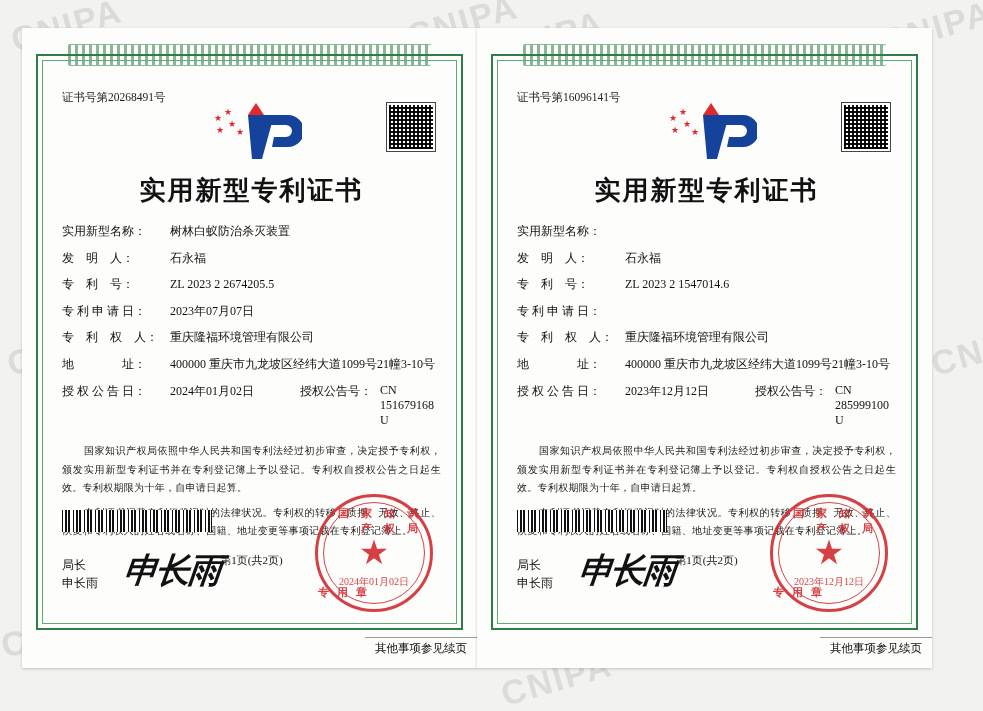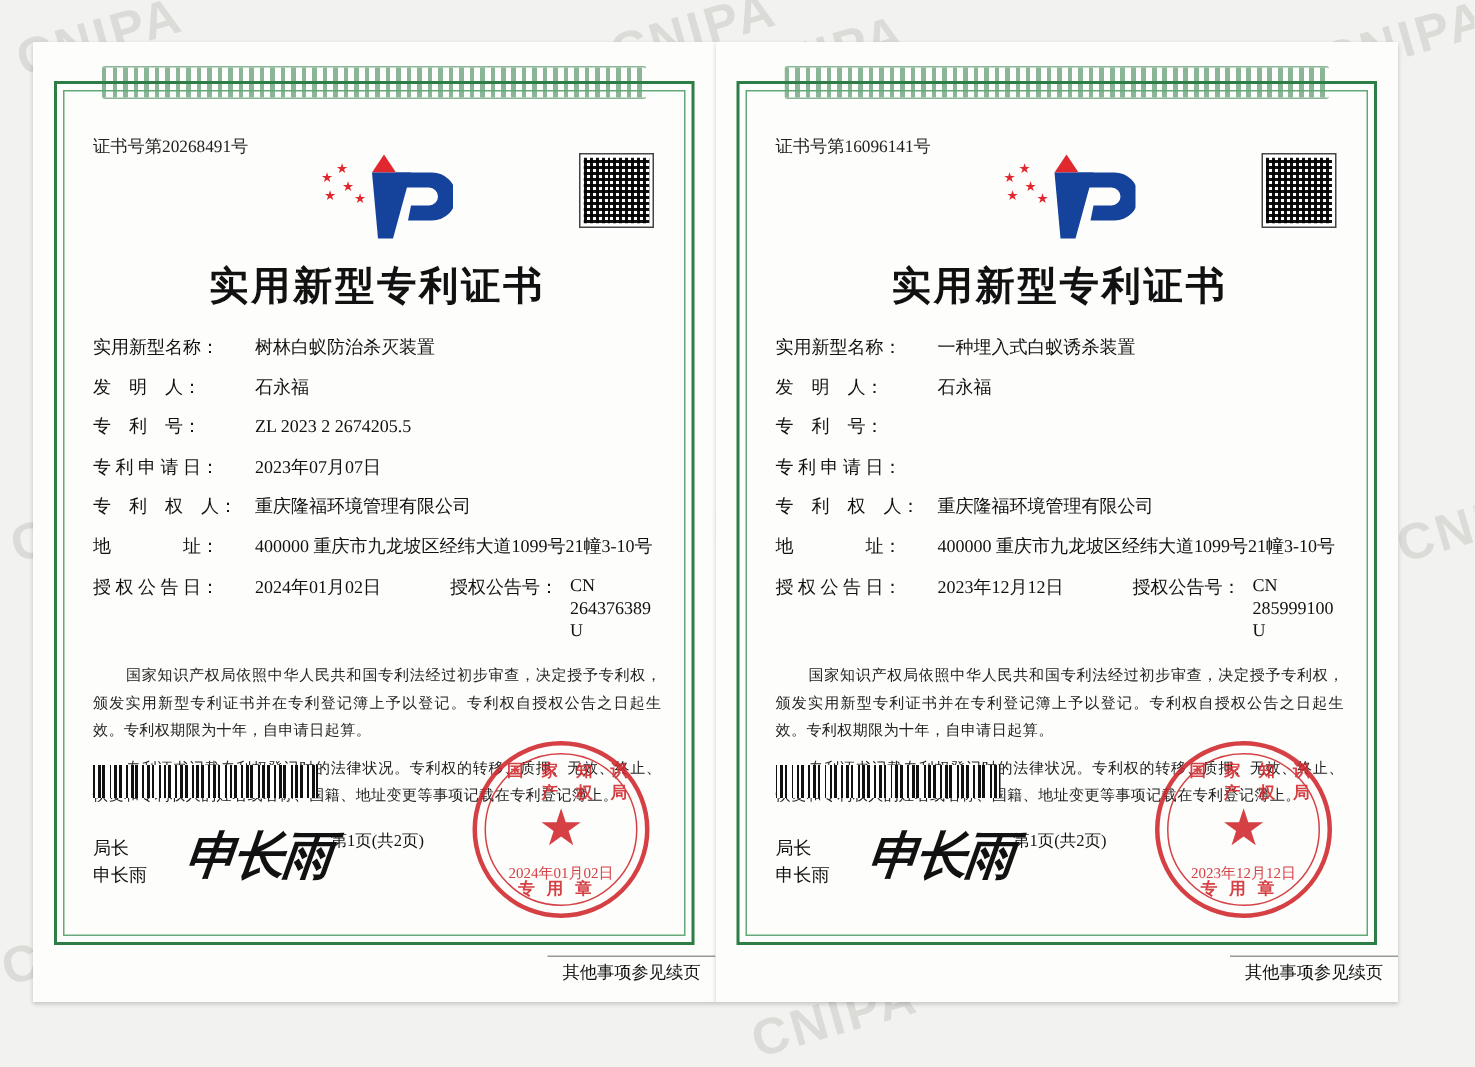--- a/index.html
+++ b/index.html
@@ -182,21 +182,20 @@
     left:0;right:0;top:9px;
     text-align:right;
     font-family:"Liberation Serif", serif;
     font-size:11px;
     letter-spacing:12px;
     font-weight:bold;
   }
   .seal .sealtxt2{
     position:absolute;
     left:0;right:0;bottom:9px;
-    text-align:center;
     font-family:"Liberation Serif", serif;
     font-size:11px;
     letter-spacing:8px;
     font-weight:bold;
   }
   .seal .sealdate{
     position:absolute;
     left:0;right:0;bottom:20px;
     text-align:center;
     font-family:"Liberation Serif", serif;
@@ -300,21 +299,21 @@
           <div class="f-label">地　　　　址：</div>
           <div class="f-value">400000 重庆市九龙坡区经纬大道1099号21幢3-10号</div>
         </div>
         <div class="field-2col">
           <div class="f2-left">
             <div class="f-label">授 权 公 告 日：</div>
             <div class="f-value">2024年01月02日</div>
           </div>
           <div class="f2-right">
             <div class="f-label">授权公告号：</div>
-            <div class="f-value">CN 264376389 U</div>
+            <div class="f-value">CN 151679168 U</div>
           </div>
         </div>
       </div>
 
       <div class="para">
         <p>国家知识产权局依照中华人民共和国专利法经过初步审查，决定授予专利权，颁发实用新型专利证书并在专利登记簿上予以登记。专利权自授权公告之日起生效。专利权期限为十年，自申请日起算。</p>
         <p>专利证书记载专利权登记时的法律状况。专利权的转移、质押、无效、终止、恢复和专利权人的姓名或名称、国籍、地址变更等事项记载在专利登记簿上。</p>
       </div>
 
       <div class="barcode"></div>
@@ -367,28 +366,28 @@
           </svg>
         </div>
         <div class="qr"></div>
       </div>
 
       <div class="title">实用新型专利证书</div>
 
       <div class="fields">
         <div class="field">
           <div class="f-label">实用新型名称：</div>
-          <div class="f-value">一种埋入式白蚁诱杀装置</div>
         </div>
         <div class="field">
           <div class="f-label">发　明　人：</div>
           <div class="f-value">石永福</div>
         </div>
         <div class="field">
           <div class="f-label">专　利　号：</div>
+          <div class="f-value">ZL 2023 2 1547014.6</div>
         </div>
         <div class="field">
           <div class="f-label">专 利 申 请 日：</div>
         </div>
         <div class="field">
           <div class="f-label">专　利　权　人：</div>
           <div class="f-value">重庆隆福环境管理有限公司</div>
         </div>
         <div class="field">
           <div class="f-label">地　　　　址：</div>

